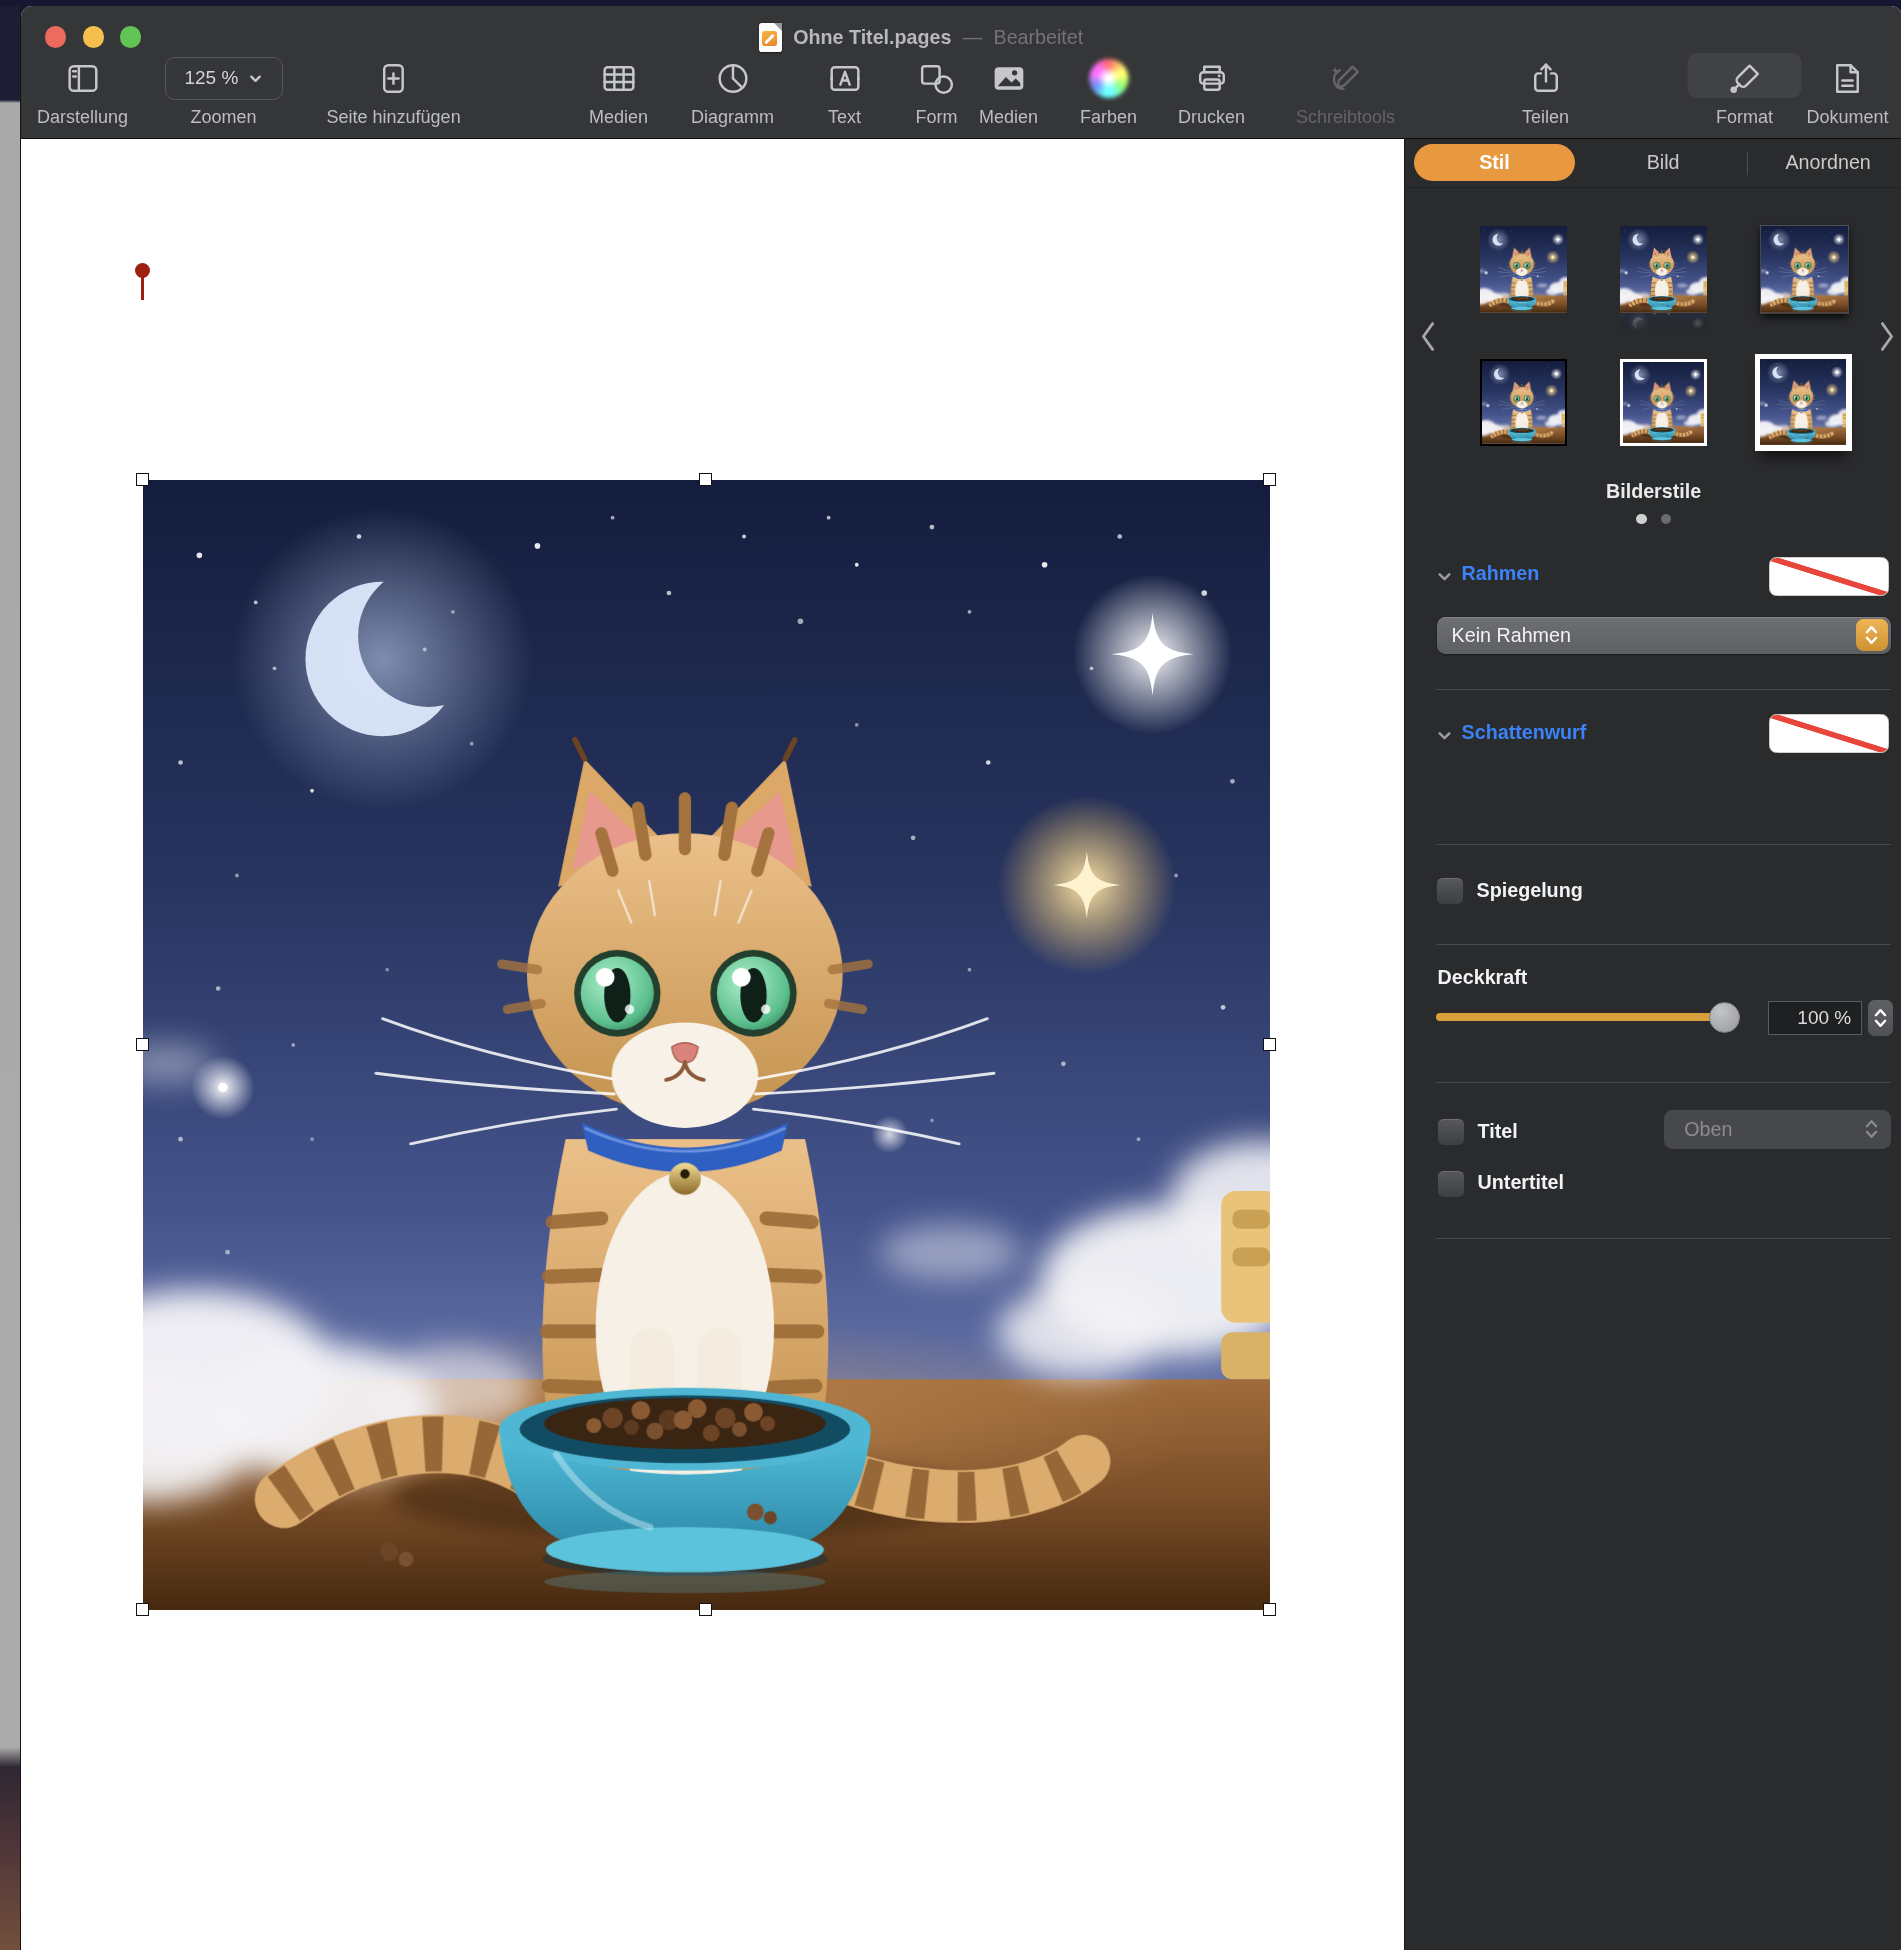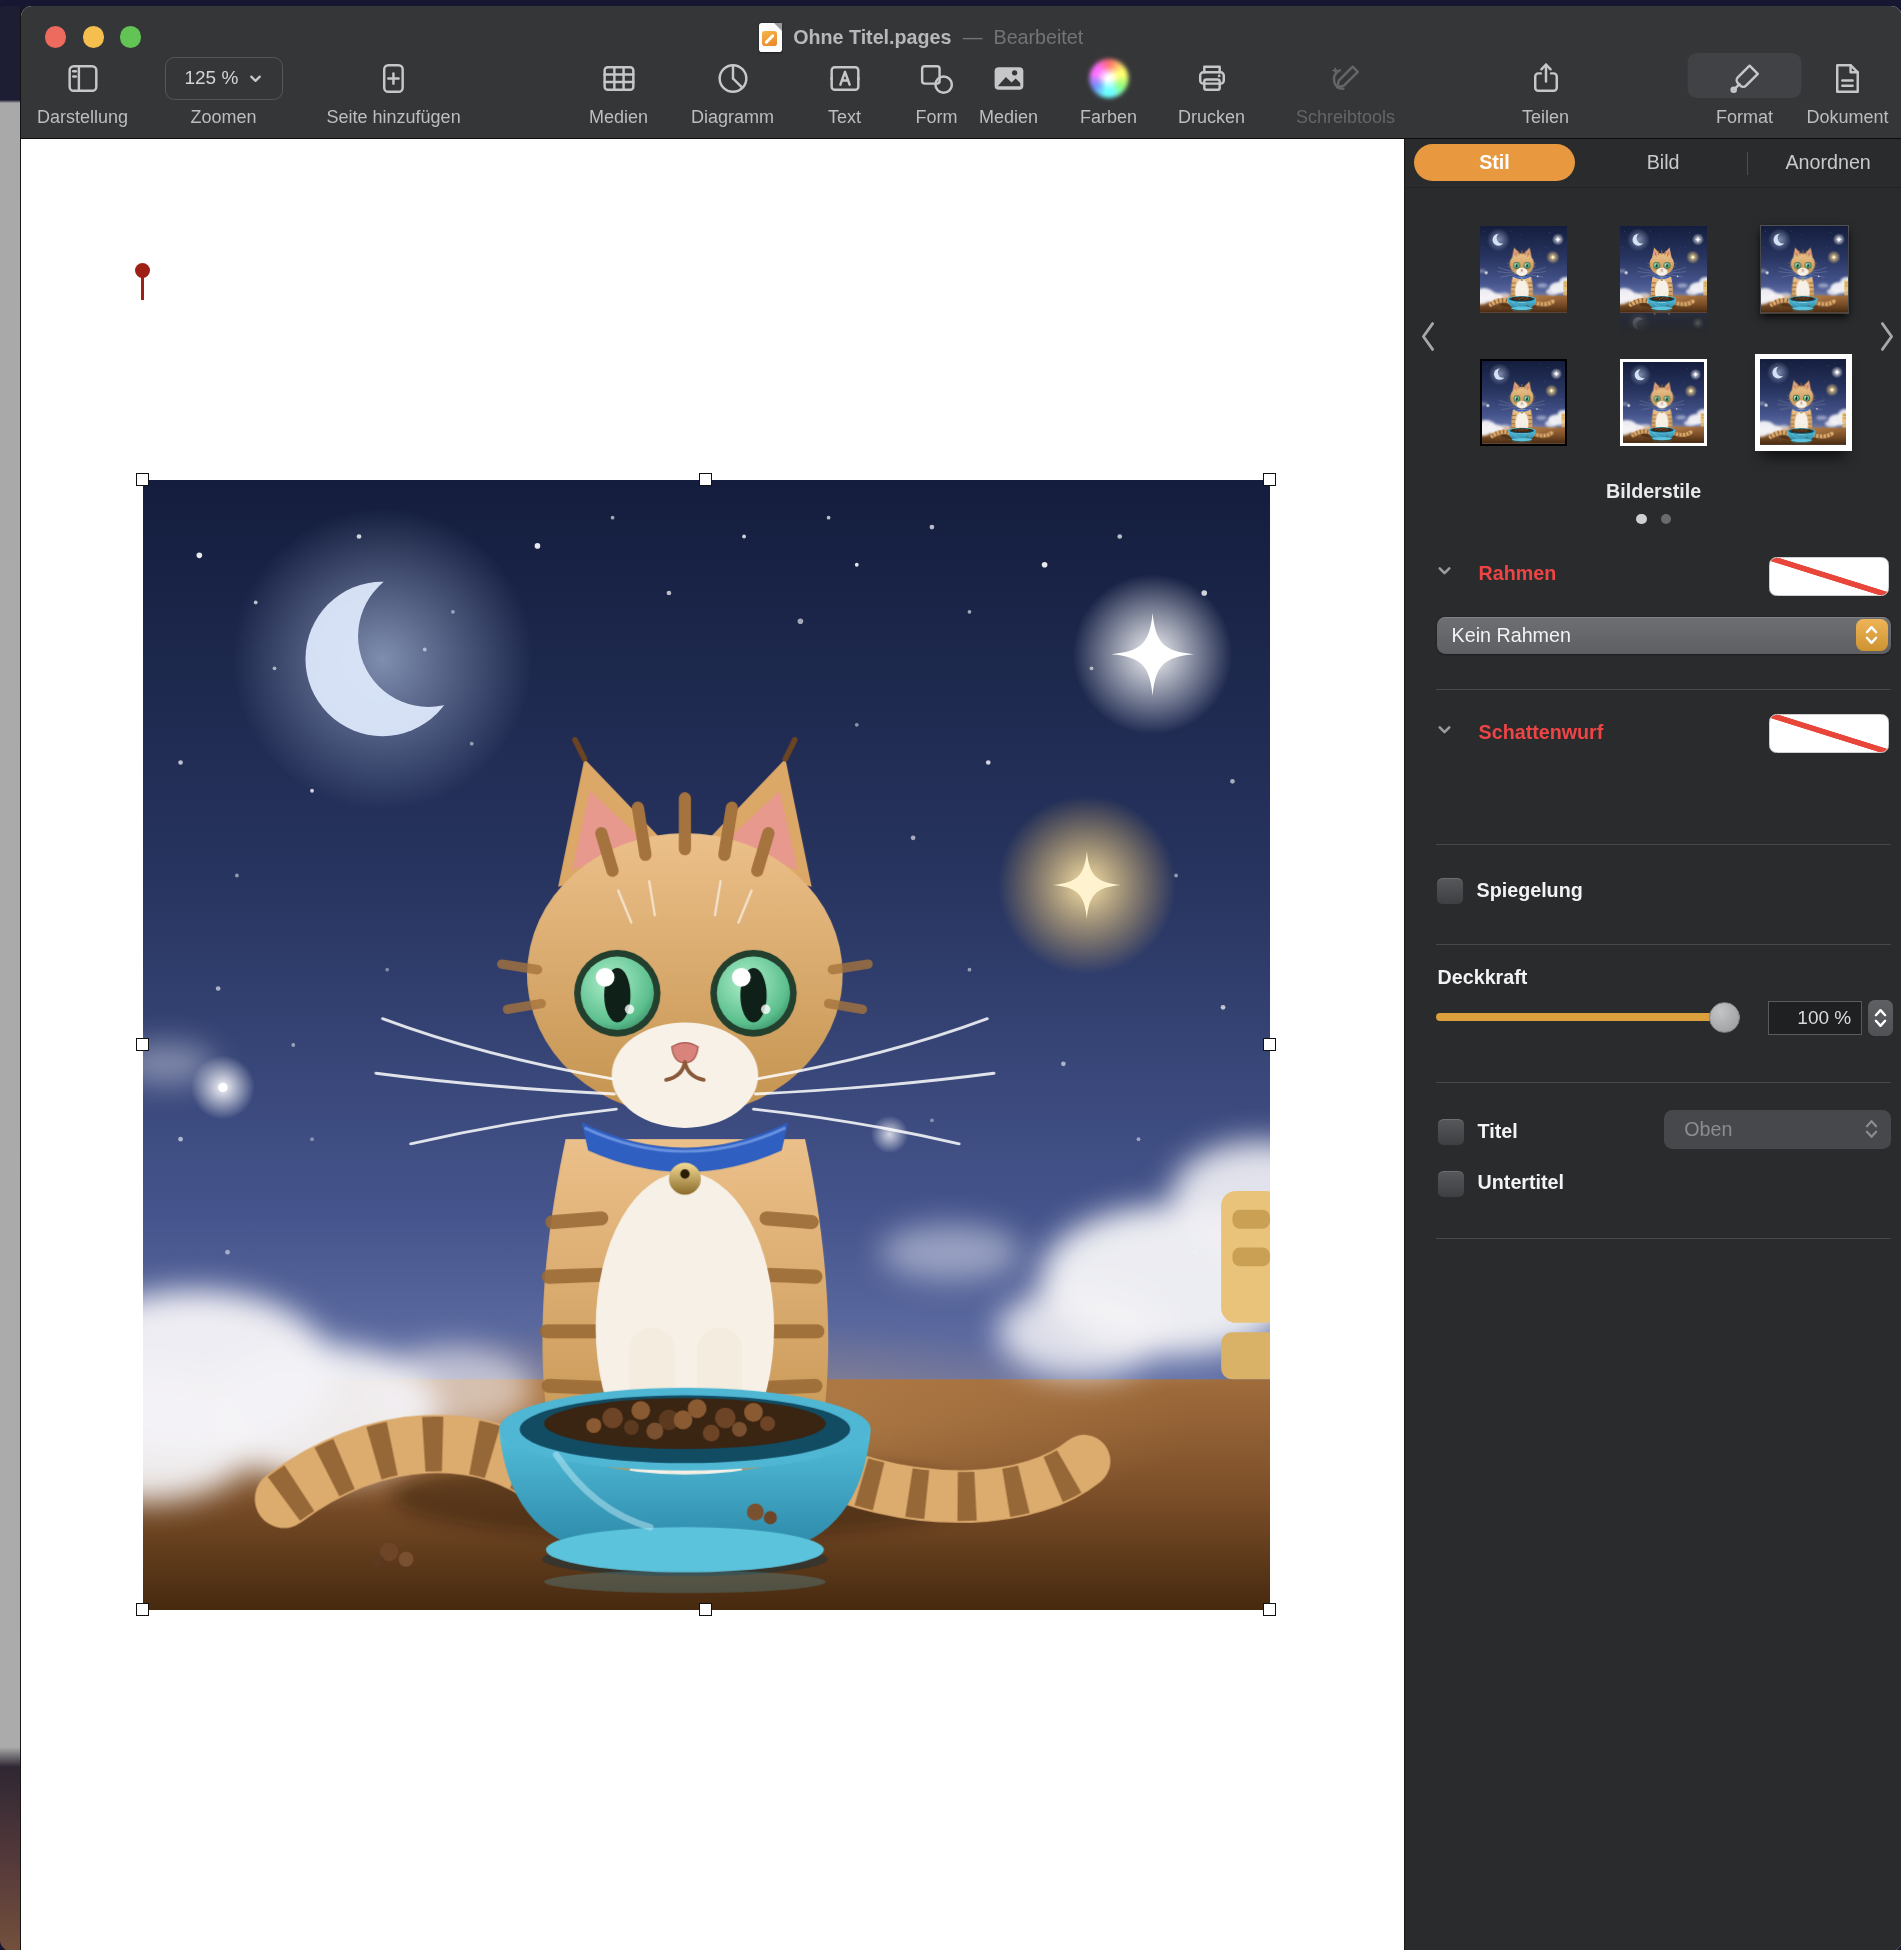--- a/index.html
+++ b/index.html
@@ -1,18 +1,18 @@
 <!DOCTYPE html>
 <html style="font-size:15px"><head>
 <meta charset="utf-8">
 <style>
   * { margin:0; padding:0; box-sizing:border-box; }
   html,body { background:#171731; }
   #screen { position:relative; width:1902px; height:1951px; overflow:hidden;
-            font-family:"Liberation Sans", sans-serif; background:#171731;border-radius:11px; }
+            font-family:"Liberation Sans", sans-serif; background:#171731; }
 
   
   .edge-strip { position:absolute; left:0; top:5.6px; width:20.6px; height:1945px;
     background:linear-gradient(180deg,#1d1d33 0px,#1d1d33 94px,#a9a9a9 97px,#ababab 1741px,
                #2f2733 1761px,#53383a 1850px,#74503c 1945px);
     border-right:1.9px solid #141415; }
 
   
   .window { position:absolute; left:20.6px; top:5.6px; width:1881px; height:1945px;
     border-radius:11.2px 11.2px 0 0; overflow:hidden; background:#fff; }
@@ -99,22 +99,22 @@
     box-shadow:0 11.2px 13px -5.6px rgba(0,0,0,.65); }
   .t-polaroid svg { width:86px; height:86px; }
 
   .gal-label { position:absolute; left:0; top:341px; width:498px; text-align:center;
     font-size:19.7px; font-weight:bold; color:#e9eaeb; }
   .dots { position:absolute; left:0; top:375px; width:498px; display:flex; gap:14px;
     justify-content:center; }
   .dot { width:10.3px; height:10.3px; border-radius:50%; }
   .dot.on { background:#cfd0d1; } .dot.off { background:#6a6b6d; }
 
-  .sec-head { position:absolute; left:31px; display:flex; align-items:flex-start; gap:26px;
-    font-size:19.7px; font-weight:bold; color:#ef4444; }
+  .sec-head { position:absolute; left:31px; display:flex; align-items:flex-end; gap:9px;
+    font-size:19.7px; font-weight:bold; color:#3b82f6; }
   .sec-head svg { width:17px; height:17px; stroke:#9b9c9e; fill:none; stroke-width:2.4;
     stroke-linecap:round; stroke-linejoin:round; }
   .none-swatch { position:absolute; left:364px; width:120px; height:39px; border-radius:7.5px;
     border:0.9px solid #cfcfcf;
     background:linear-gradient(to top right,#ffffff 45.5%,#e8463a 46.5%,#e8463a 53.5%,#ffffff 54.5%); }
   .dropdown { position:absolute; left:32px; width:454px; height:37px; border-radius:8.4px;
     background:linear-gradient(180deg,#6e6f72,#5e5f62); box-shadow:inset 0 0.9px 0 rgba(255,255,255,.14),0 0.9px 1.9px rgba(0,0,0,.4);
     font-size:19.7px; color:#f2f3f4; display:flex; align-items:center; padding-left:15px; }
   .dd-step { position:absolute; right:2.8px; top:2.8px; width:32px; height:32px; border-radius:7.5px;
     background:linear-gradient(180deg,#eeb457,#cd9331); display:flex; align-items:center;

